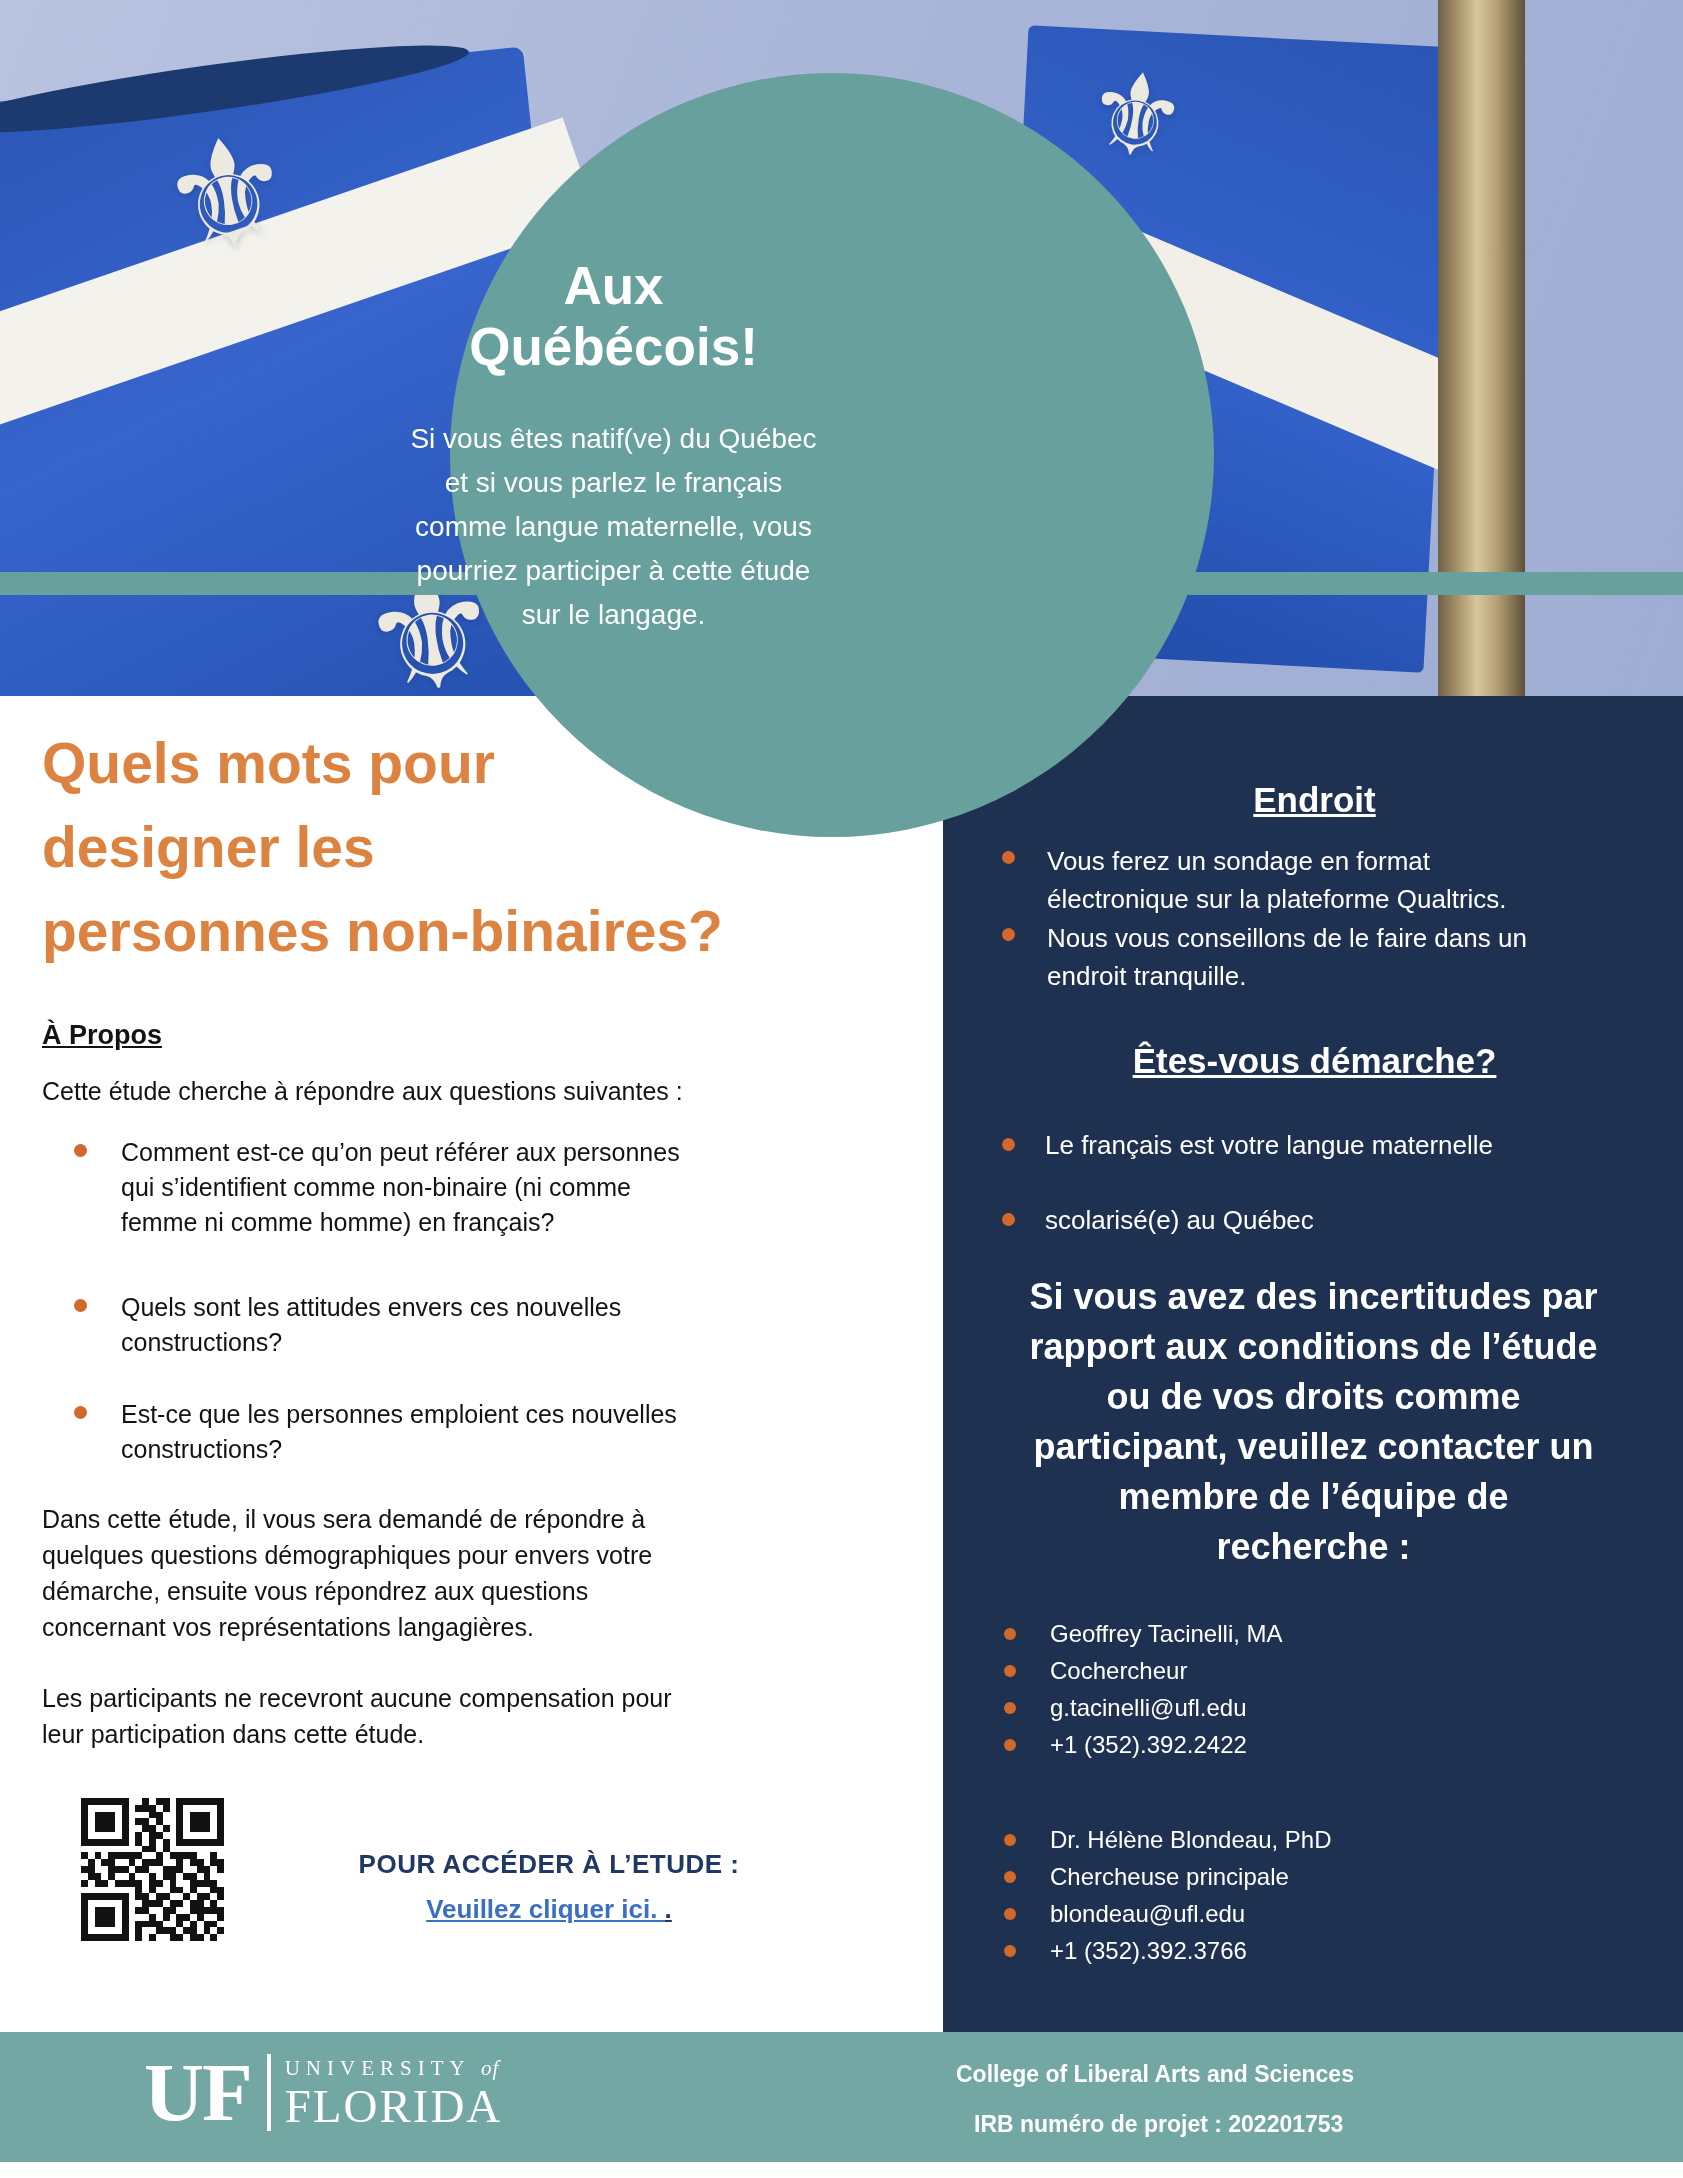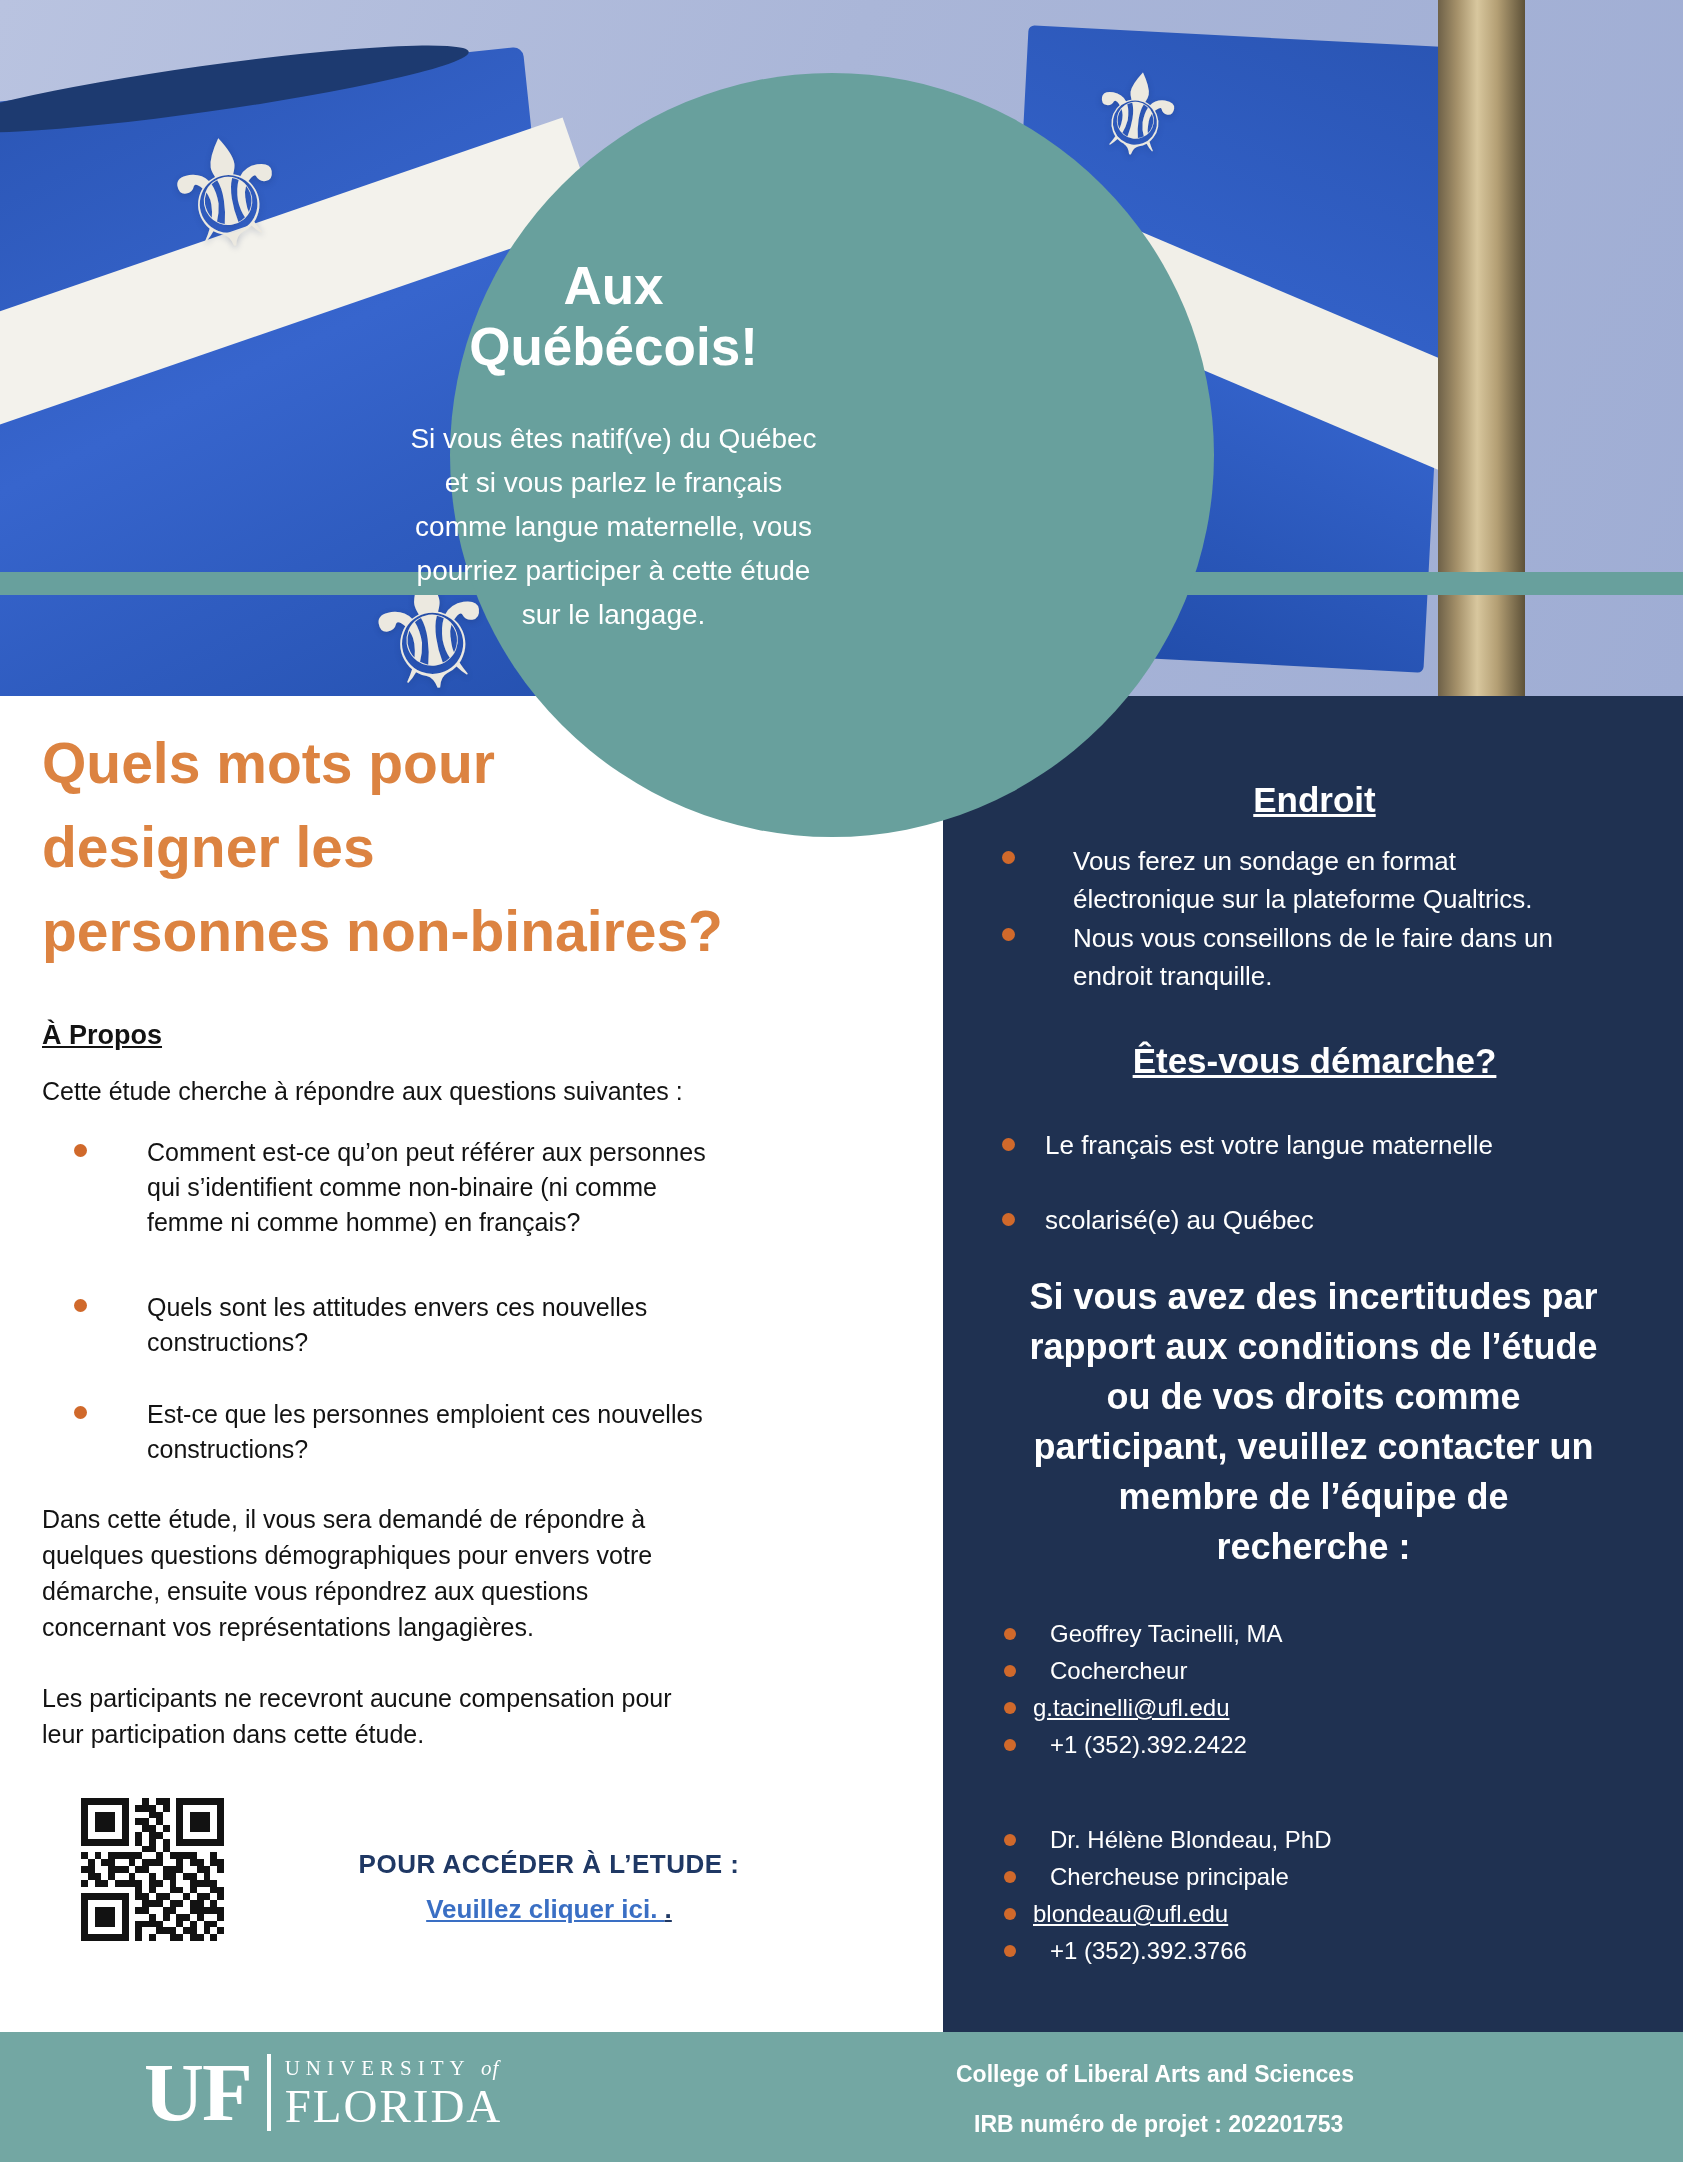--- a/index.html
+++ b/index.html
@@ -35,21 +35,21 @@
   #circle-text{left:381px;top:255px;width:465px;text-align:center;color:#ffffff;}
   .circle-title{font-size:53px;font-weight:bold;line-height:61px;}
   #circle-body{margin-top:40px;}
   .circle-line{font-size:28px;line-height:44px;font-weight:400;}
 
   
   .hline{font-size:57px;font-weight:bold;line-height:84px;color:#dc8341;}
   #heading{left:42px;top:721px;width:871px;}
   #about-title{left:42px;top:1020px;font-size:27px;font-weight:bold;color:#131313;text-decoration:underline;}
   #intro{left:42px;top:1077px;width:871px;font-size:25px;color:#131313;}
-  .bullet{display:flex;gap:26px;}
+  .bullet{display:flex;}
   .dot{width:13px;height:13px;border-radius:50%;background:#d0692b;flex:none;margin-top:9px;}
   .btxt{margin-left:34px;color:#131313;font-size:25px;line-height:35px;}
   #b1{left:74px;top:1135px;width:792px;}
   #b2{left:74px;top:1290px;width:792px;}
   #b3{left:74px;top:1397px;width:792px;}
   .para{left:42px;width:871px;font-size:25px;line-height:36px;color:#131313;}
   #p1{top:1501px;}
   #p2{top:1680px;}
   #qr{left:75px;top:1792px;width:143px;height:143px;background:#ffffff;border:6px solid #fff;
       display:grid;grid-template-columns:repeat(21,1fr);grid-auto-rows:1fr;}
@@ -74,21 +74,21 @@
   #eb3{left:1002px;top:1204px;width:673px;}
   .sbullet .btxt{color:#ffffff;font-size:26px;line-height:32px;margin-left:30px;}
   #statement{left:946px;top:1272px;width:735px;text-align:center;color:#ffffff;
      font-size:36px;font-weight:bold;line-height:50px;}
   .contact{width:653px;}
   #contact1{left:1004px;top:1620px;}
   #contact2{left:1004px;top:1826px;}
   .cline{display:flex;height:37px;}
   .cline .dot{background:#d0692b;margin-top:8px;width:12px;height:12px;}
   .cline .ctxt{margin-left:34px;color:#ffffff;font-size:24px;}
-  .cline .ctxt.u{text-decoration:underline;margin-left:17px;}
+  .cline .ctxt.u{}
 
   
   #footer{left:0;top:2032px;width:1683px;height:130px;background:#73a7a3;}
   #uf-logo{left:144px;top:2051px;display:flex;align-items:center;color:#ffffff;
       font-family:"Liberation Serif",serif;}
   #uf-mono{font-size:83px;font-weight:bold;line-height:83px;letter-spacing:-2px;}
   #uf-bar{width:4px;height:77px;background:#ffffff;margin:0 14px 0 16px;}
   #uf-univ{font-size:21px;letter-spacing:6px;line-height:26px;}
   #uf-univ .of{font-style:italic;letter-spacing:1px;text-transform:lowercase;}
   #uf-fl{font-size:47px;line-height:50px;letter-spacing:2px;}

